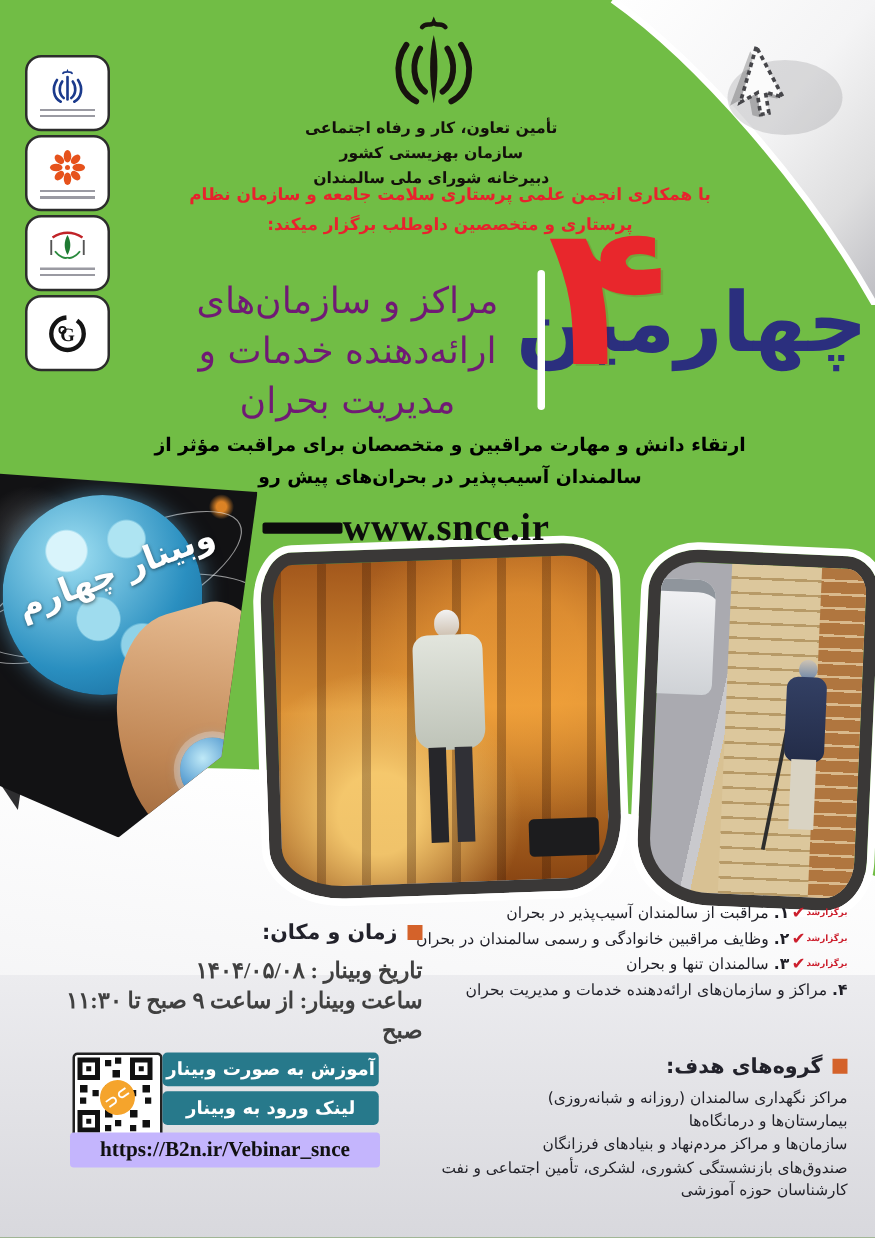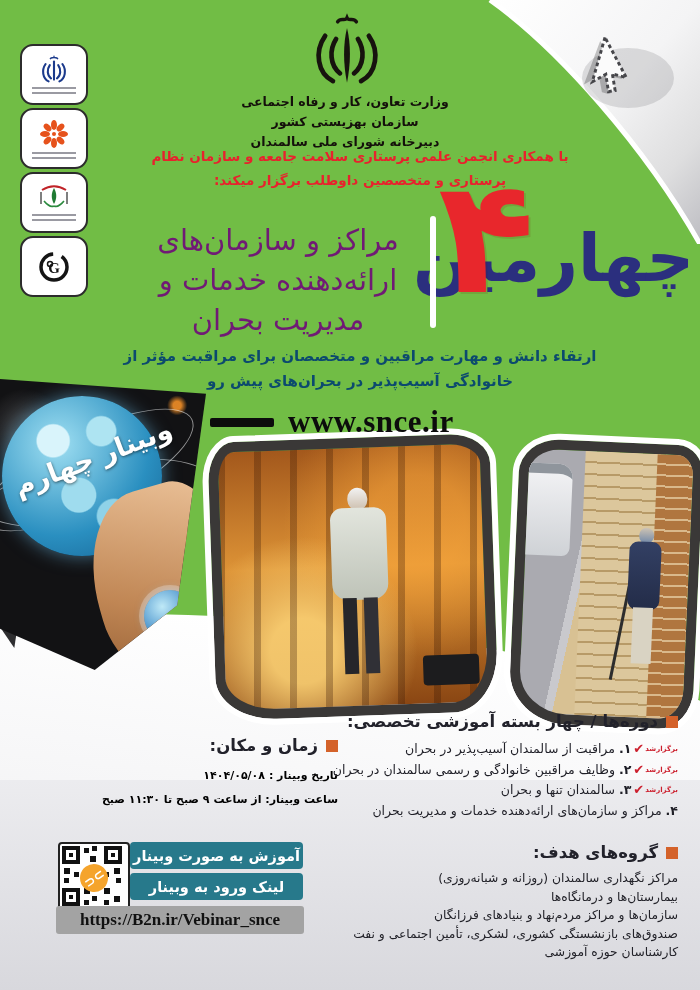--- a/index.html
+++ b/index.html
@@ -24,22 +24,22 @@
   
   .numeral{position:absolute;left:438px;top:158px;z-index:6;color:#e8272c;font-size:158px;line-height:1;
            font-weight:bold;text-shadow:2px 2px 0 rgba(120,0,0,.12);}
   .ordinal{position:absolute;right:6px;top:226px;z-index:5;color:#2b2f7e;font-size:66px;font-weight:bold;line-height:1;direction:rtl;}
   .divider{position:absolute;left:430px;top:216px;width:6px;height:112px;background:#fff;z-index:5;border-radius:3px;}
   
   .title-block{position:absolute;left:128px;top:220px;width:300px;z-index:5;direction:rtl;text-align:center;
                color:#701a75;font-size:29px;font-weight:normal;line-height:40px;}
   
   .subtitle{position:absolute;left:120px;top:344px;width:480px;z-index:5;direction:rtl;text-align:center;
-            color:#0c4a6e;font-size:15px;font-weight:bold;line-height:25px;}
-  .site-row{position:absolute;left:210px;top:404px;width:330px;z-index:6;display:flex;align-items:center;gap:14px;}
+            color:#000000;font-size:15px;font-weight:bold;line-height:25px;}
+  .site-row{position:absolute;left:210px;top:404px;width:330px;z-index:6;display:flex;align-items:center;}
   .site-dash{width:64px;height:9px;background:#0c0c0c;border-radius:2px;}
   .site-url{font-family:"Liberation Serif",serif;font-weight:bold;font-size:31px;color:#0c0c0c;letter-spacing:.5px;}
   
   .white-zone{position:absolute;left:-70px;top:576px;width:880px;height:560px;z-index:1;
               background:linear-gradient(180deg,#ffffff 0%,#f0f0f2 55%,#d6d6db 100%);
               transform:rotate(7deg);transform-origin:left top;border-radius:48% 52% 0 0 / 95px 80px 0 0;}
   .bottom-fill{position:absolute;left:0;right:0;top:780px;bottom:0;z-index:1;
                background:linear-gradient(180deg,#ececef, #d8d8dd);}
   
   .photo-globe{position:absolute;left:0;top:376px;width:206px;height:294px;z-index:4;overflow:hidden;
@@ -109,33 +109,33 @@
   .bullet{width:12px;height:12px;background:#d4622a;flex:0 0 auto;}
   .courses{position:absolute;right:22px;top:712px;width:368px;z-index:6;direction:rtl;text-align:right;}
   .course-list{margin-top:8px;font-size:12.5px;color:#1f1f27;line-height:19.5px;}
   .course-item{white-space:nowrap;}
   .done-tag{color:#cc1f2d;font-size:7px;font-weight:bold;margin-left:1px;vertical-align:2px;}
   .check{color:#cc1f2d;font-weight:bold;font-size:13px;margin-left:-2px;}
   .cnum{font-weight:bold;}
   .groups{position:absolute;right:22px;top:843px;width:368px;z-index:6;direction:rtl;text-align:right;}
   .group-list{margin-top:7px;font-size:12.3px;color:#222229;line-height:18.6px;}
   .schedule{position:absolute;left:20px;top:736px;width:318px;z-index:6;direction:rtl;text-align:right;}
-  .sched-lines{margin-top:9px;font-size:11px;font-weight:bold;color:#000000;line-height:24px;}
+  .sched-lines{margin-top:9px;font-size:18px;font-weight:bold;color:#404040;line-height:24px;font-family:Liberation Serif, serif;}
   
   .qr{position:absolute;left:58px;top:842px;width:68px;height:68px;z-index:6;background:#fff;
       border:2px solid #222;border-radius:4px;}
   .qr svg{display:block;}
   .qr-link{position:absolute;left:20px;top:20px;width:28px;height:28px;border-radius:50%;background:#f5a42c;
            display:flex;align-items:center;justify-content:center;color:#fff;font-size:13px;font-weight:bold;
            transform:rotate(-35deg);}
   .btn-teal{position:absolute;left:130px;width:173px;height:27px;z-index:6;background:#27798b;border-radius:4px;
             color:#fff;font-size:14.5px;font-weight:bold;display:flex;align-items:center;justify-content:center;
             direction:rtl;cursor:pointer;}
   .btn1{top:842px;} .btn2{top:873px;}
-  .btn-url{position:absolute;left:56px;top:906px;width:248px;height:28px;z-index:6;background:#a3a3a3;border-radius:3px;
+  .btn-url{position:absolute;left:56px;top:906px;width:248px;height:28px;z-index:6;background:#c4b5fd;border-radius:3px;
            display:flex;align-items:center;justify-content:center;cursor:pointer;
            font-family:"Liberation Serif",serif;font-size:17px;font-weight:bold;color:#111;direction:ltr;}
 </style>
 </head>
 <body>
 
 <div class="poster">
 
   <svg class="curl" width="222" height="244" viewBox="0 0 222 244">
     <defs>
@@ -209,21 +209,21 @@
     <g stroke="#17130e" stroke-width="6" fill="none" stroke-linecap="round">
       <path d="M36 32 C27 46 28 66 41 76"></path>
         <path d="M64 32 C73 46 72 66 59 76"></path>
       <path d="M22 28 C8 48 12 76 32 86"></path>
         <path d="M78 28 C92 48 88 76 68 86"></path>
       <path d="M38 10 C42 4 48 10 50 5 C52 10 58 4 62 10" stroke-width="4.5"></path>
     </g>
     <path d="M50 18 C45 38 45 64 50 88 C55 64 55 38 50 18 Z" fill="#17130e"></path>
   </svg>
   <div class="ministry">
-    <div>وزارت تعاون، کار و رفاه اجتماعی</div>
+    <div>تأمین تعاون، کار و رفاه اجتماعی</div>
     <div>سازمان بهزیستی کشور</div>
     <div>دبیرخانه شورای ملی سالمندان</div>
   </div>
 
   <div class="organizer">
     <div>با همکاری انجمن علمی پرستاری سلامت جامعه و سازمان نظام</div>
     <div>پرستاری و متخصصین داوطلب برگزار میکند:</div>
   </div>
 
   <div class="numeral">۴</div>
@@ -231,21 +231,21 @@
   <div class="divider"></div>
 
   <div class="title-block">
     <div>مراکز و سازمان‌های</div>
     <div>ارائه‌دهنده خدمات و</div>
     <div>مدیریت بحران</div>
   </div>
 
   <div class="subtitle">
     <div>ارتقاء دانش و مهارت مراقبین و متخصصان برای مراقبت مؤثر از</div>
-    <div>خانوادگی آسیب‌پذیر در بحران‌های پیش رو</div>
+    <div>سالمندان آسیب‌پذیر در بحران‌های پیش رو</div>
   </div>
 
   <div class="site-row">
     <div class="site-dash"></div>
     <span class="site-url">www.snce.ir</span>
   </div>
 
   <div class="white-zone"></div>
   <div class="bottom-fill"></div>
   <div class="sliver"></div>
@@ -275,24 +275,20 @@
     <div class="car"></div>
     <div class="woman">
       <div class="head"></div>
       <div class="cane"></div>
       <div class="coat"></div>
       <div class="pants"></div>
     </div>
   </div>
 
   <div class="courses">
-    <div class="sec-head">
-      <span class="bullet"></span>
-      <span>دوره‌ها / چهار بسته آموزشی تخصصی:</span>
-    </div>
     <div class="course-list">
       <div class="course-item">
         <span class="done-tag">برگزارشد</span><span class="check">✔</span>
         <span class="cnum">۱.</span>
         <span>مراقبت از سالمندان آسیب‌پذیر در بحران</span>
       </div>
       <div class="course-item">
         <span class="done-tag">برگزارشد</span><span class="check">✔</span>
         <span class="cnum">۲.</span>
         <span>وظایف مراقبین خانوادگی و رسمی سالمندان در بحران</span>

